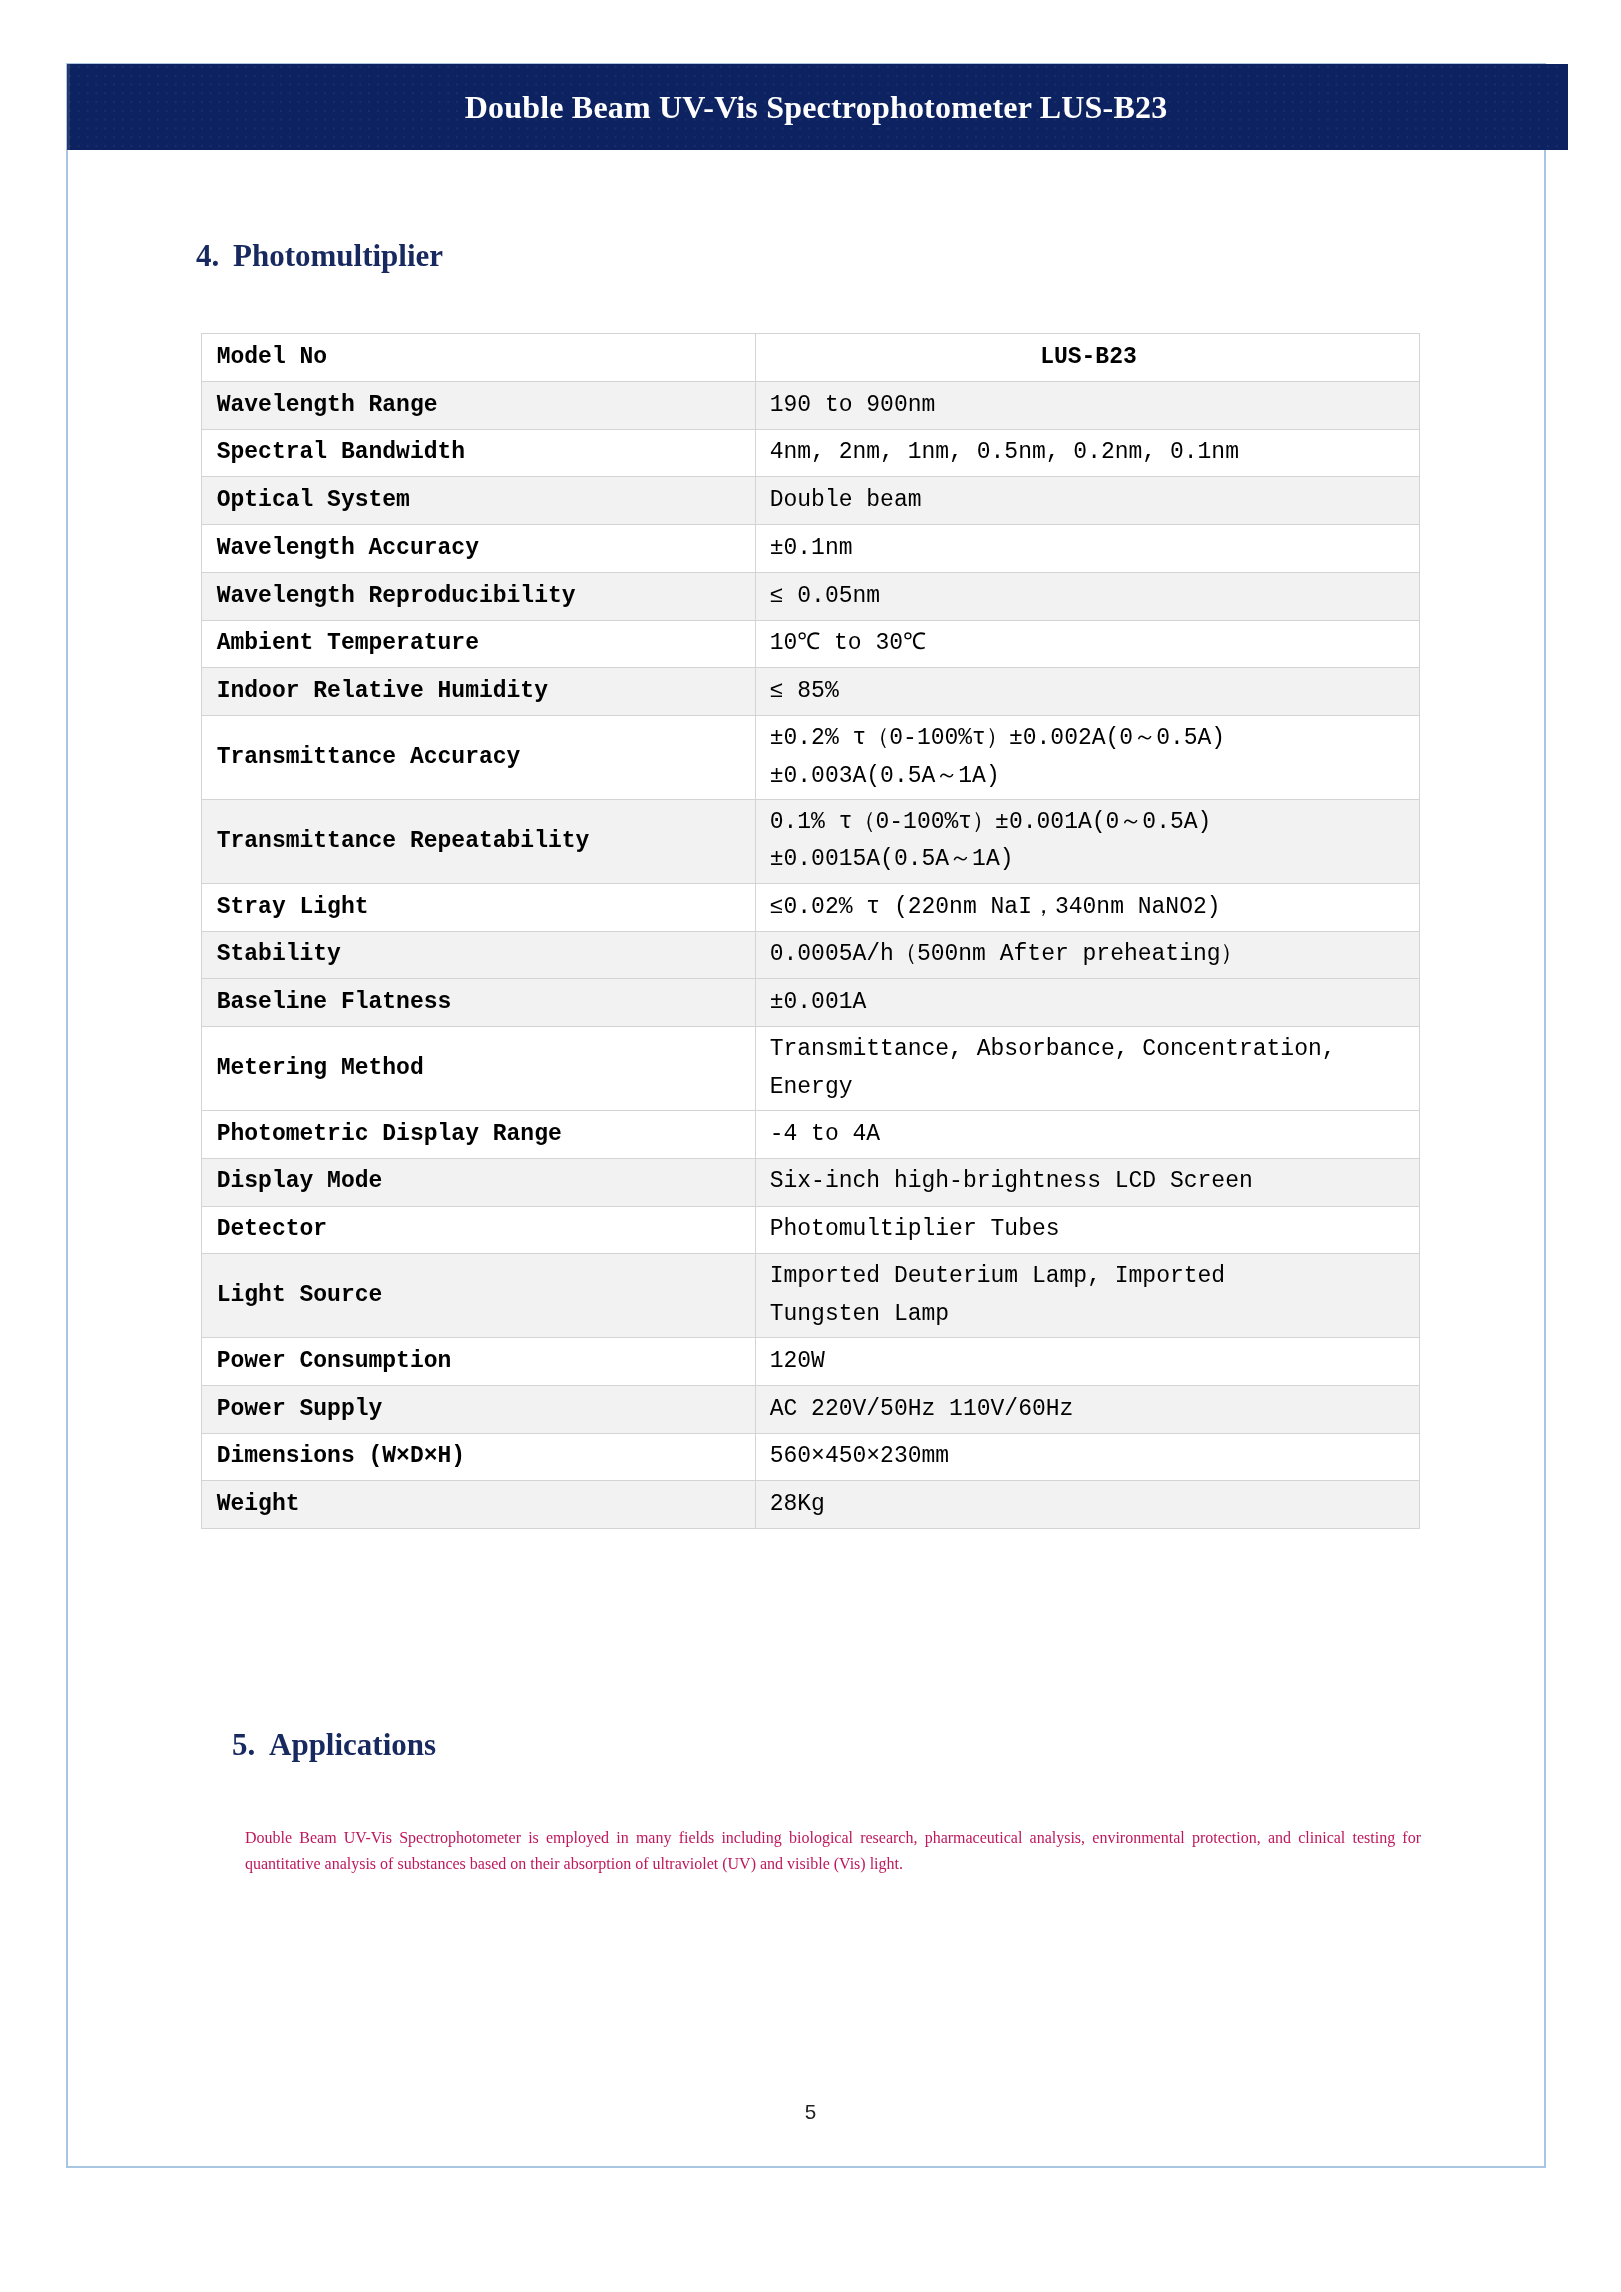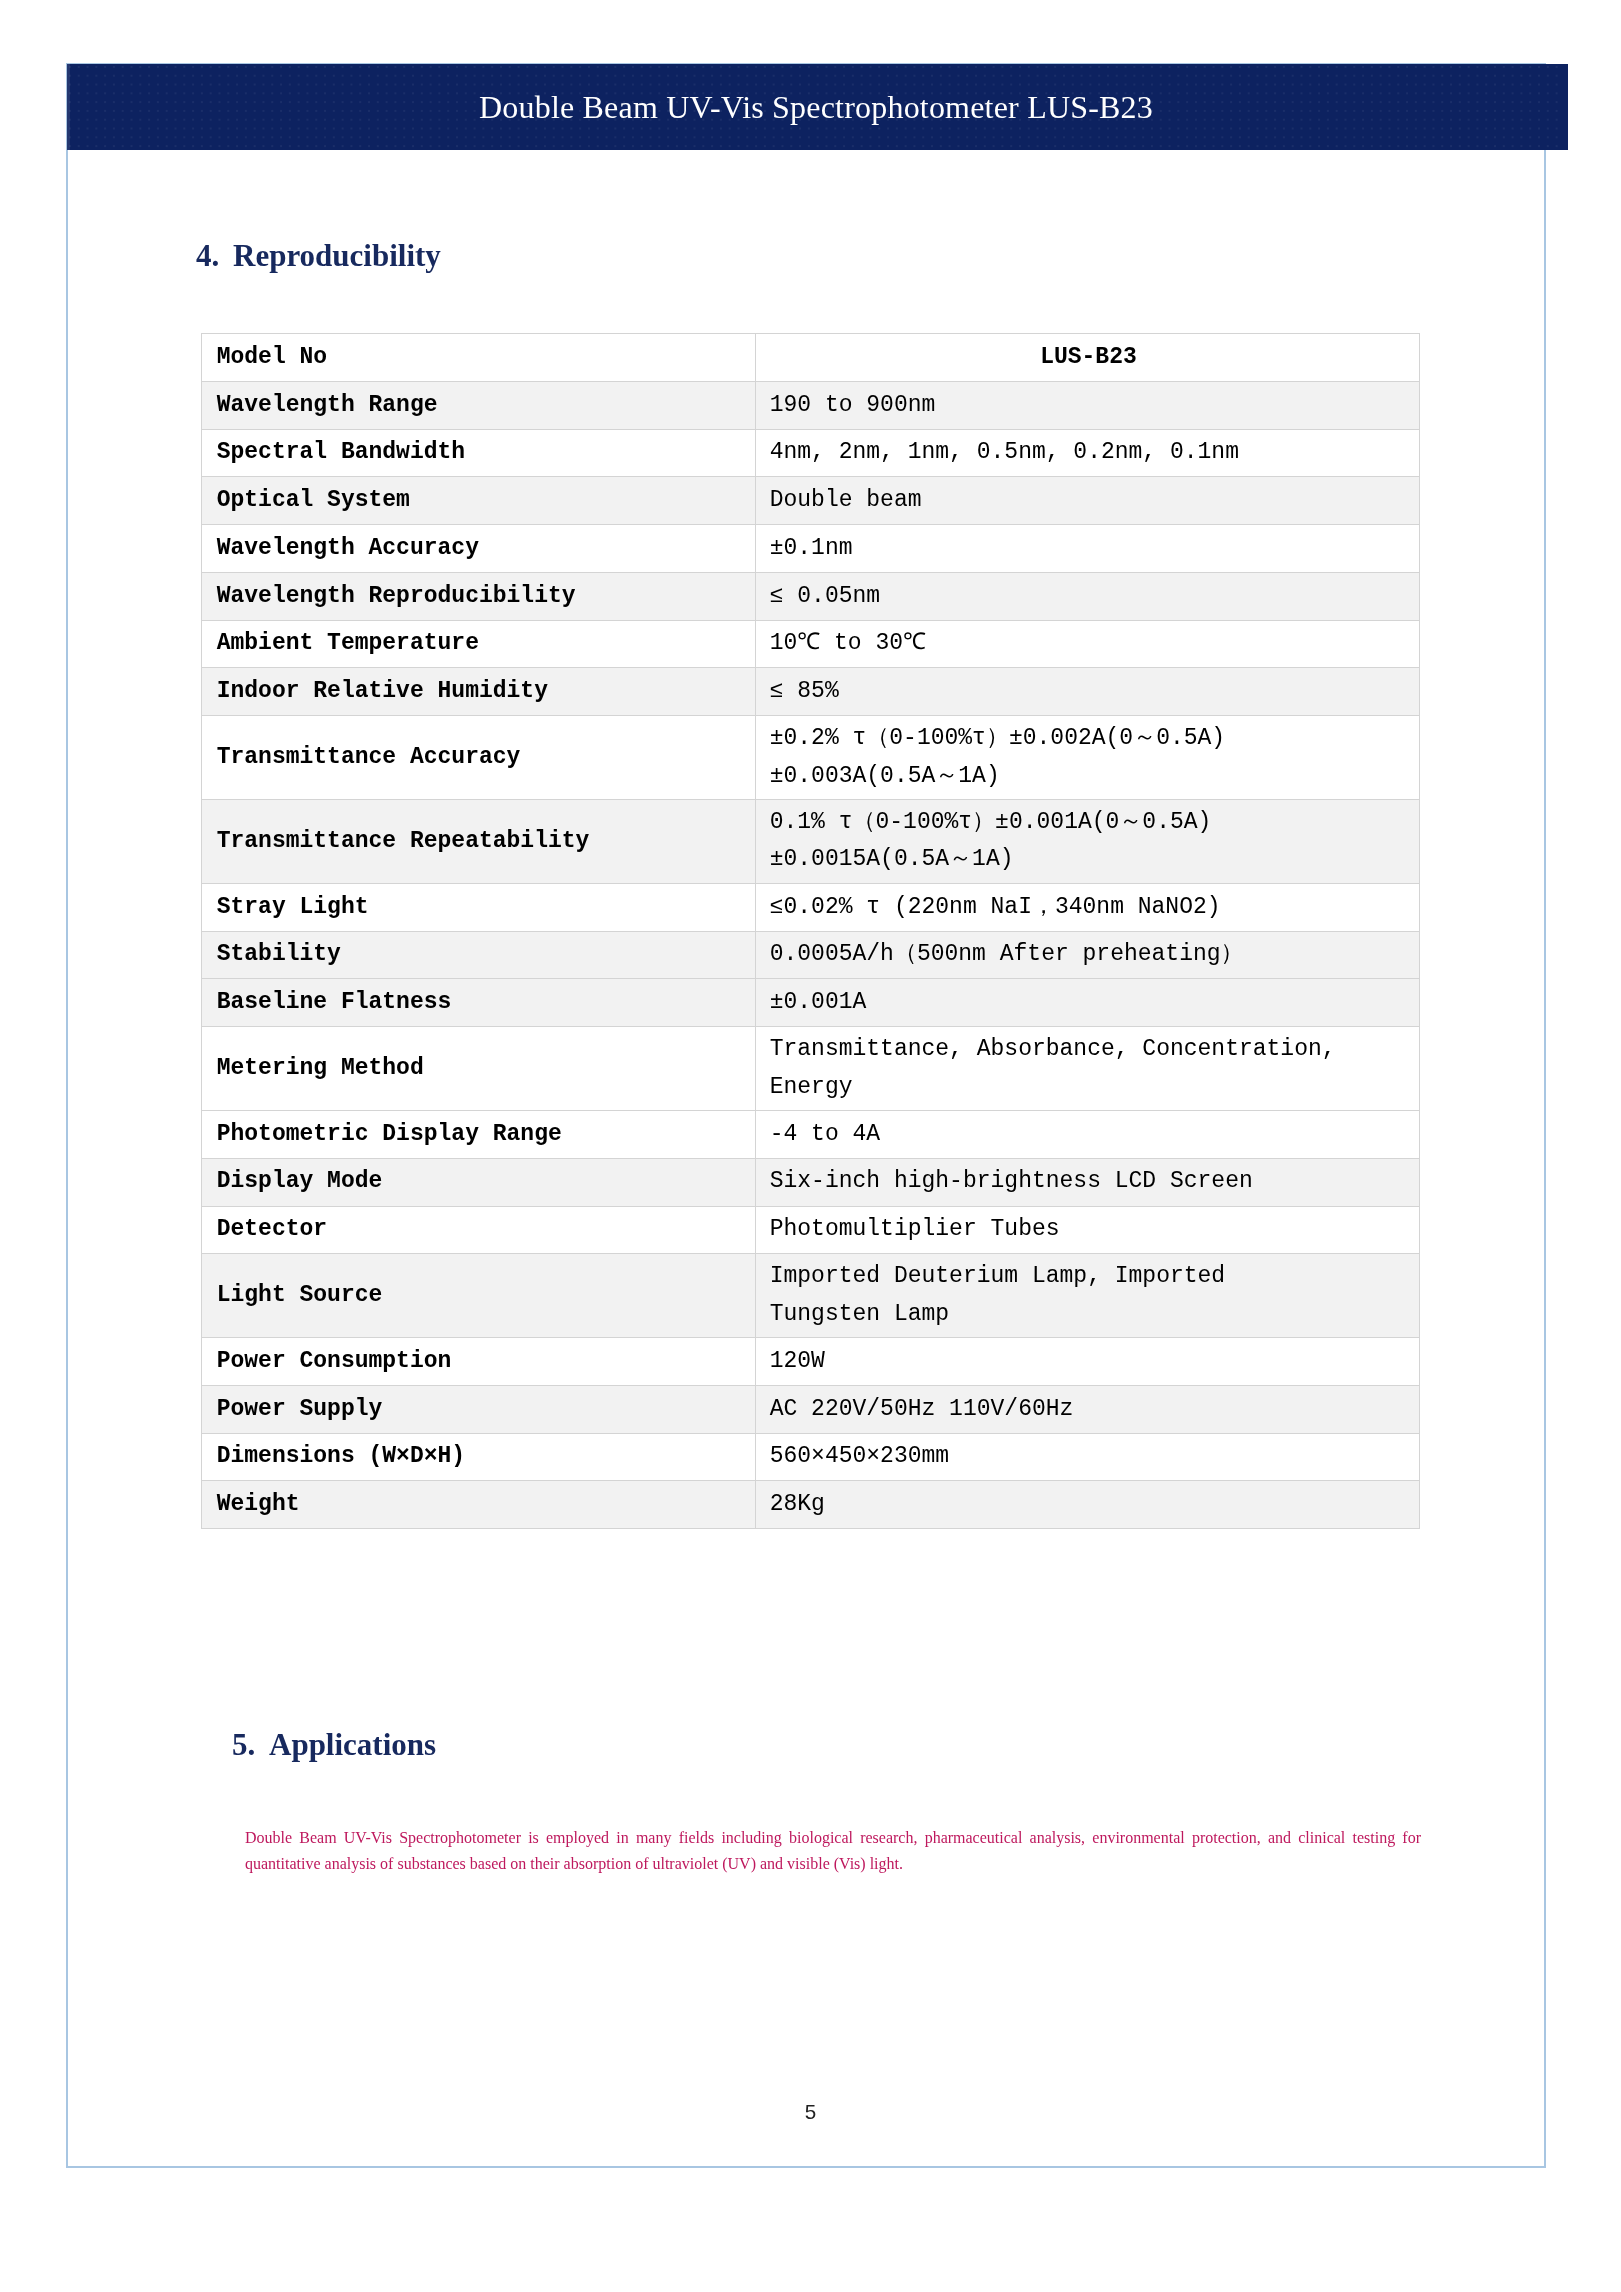--- a/index.html
+++ b/index.html
@@ -56,21 +56,21 @@
     position: absolute;
     right: -2.9px;
     top: 0;
     width: 4.9px;
     height: 86px;
     background: #0d2260;
   }
   #header-title {
     color: #ffffff;
     font-size: 32px;
-    font-weight: normal;
+    font-weight: bold;
     letter-spacing: 0.2px;
     text-align: left;
     white-space: nowrap;
     position: relative;
     z-index: 2;
   }
 
   
   .section-heading {
     position: absolute;
@@ -160,21 +160,21 @@
 
 <div id="page">
 
   <div id="page-border"></div>
 
   <div id="header-banner">
     <div id="header-title">Double Beam UV-Vis Spectrophotometer LUS-B23</div>
   </div>
 
   <div class="section-heading" id="heading-specifications">
-    <span class="sec-num">4.</span><span>Reproducibility</span>
+    <span class="sec-num">4.</span><span>Photomultiplier</span>
   </div>
 
   <table id="spec-table">
     <colgroup>
       <col class="c-label">
       <col class="c-value">
     </colgroup>
     <tbody id="spec-table-body">
     <tr class="plain normal">
           <td class="label">Model No</td>

